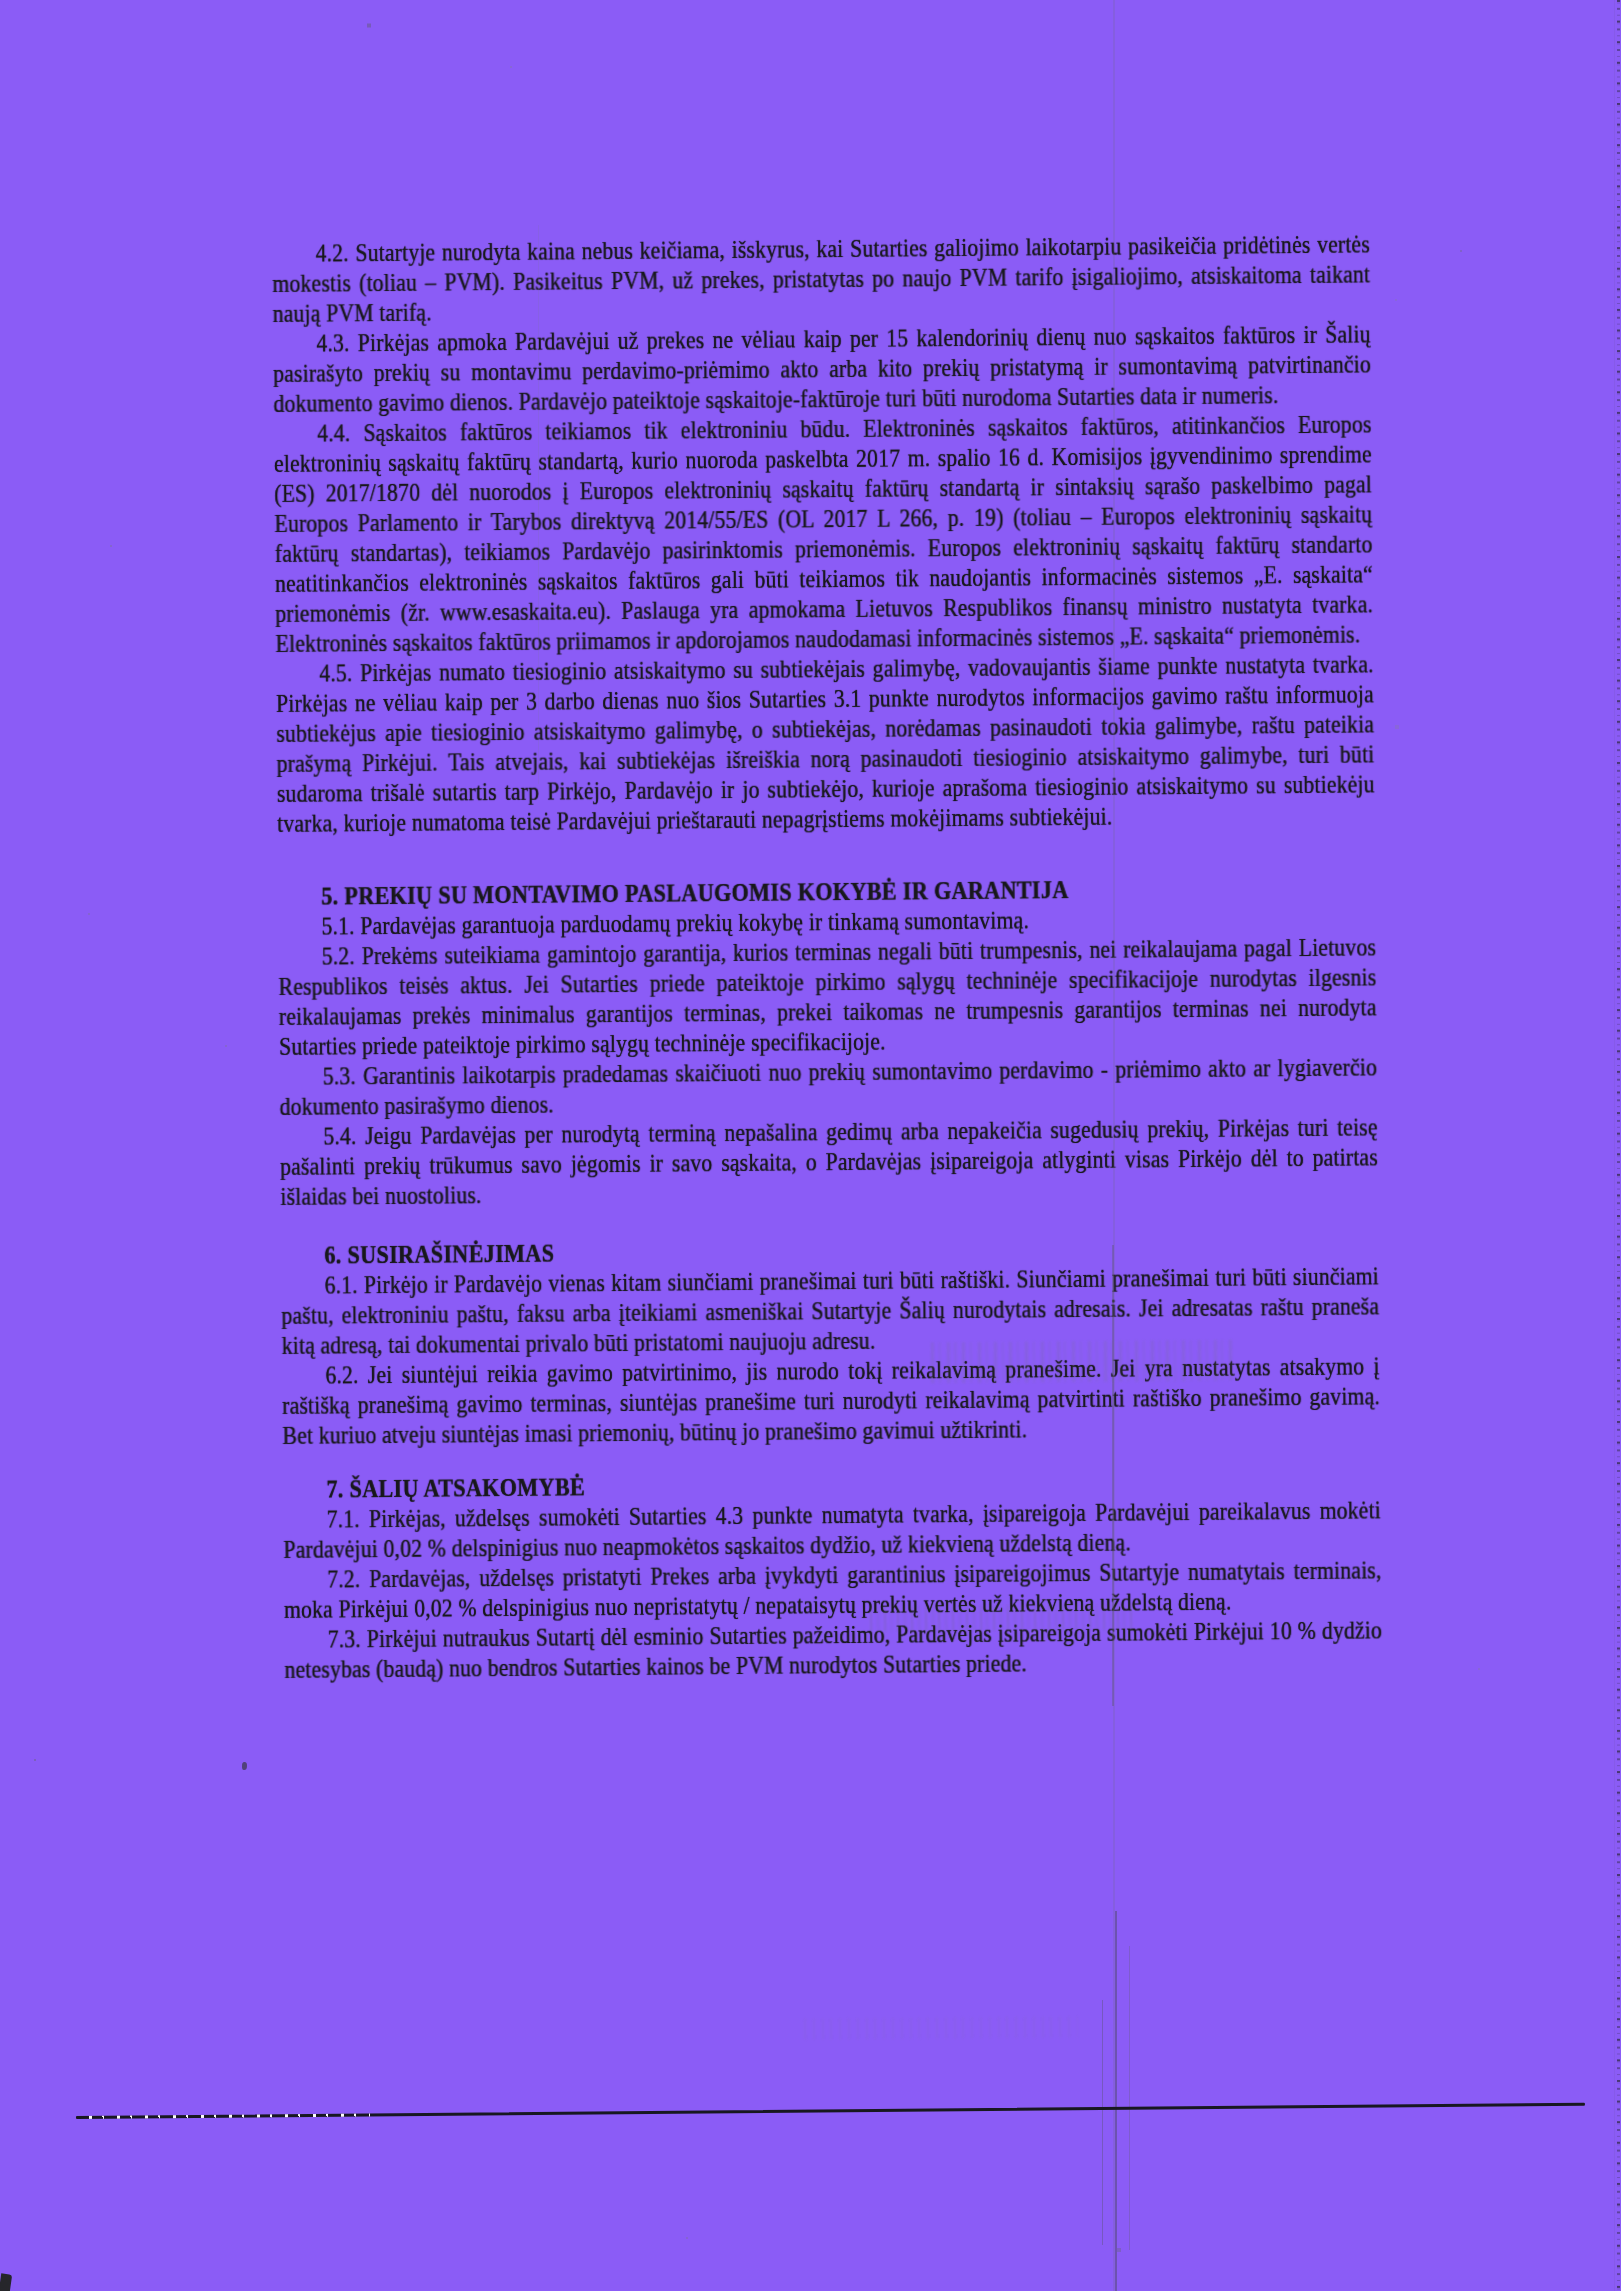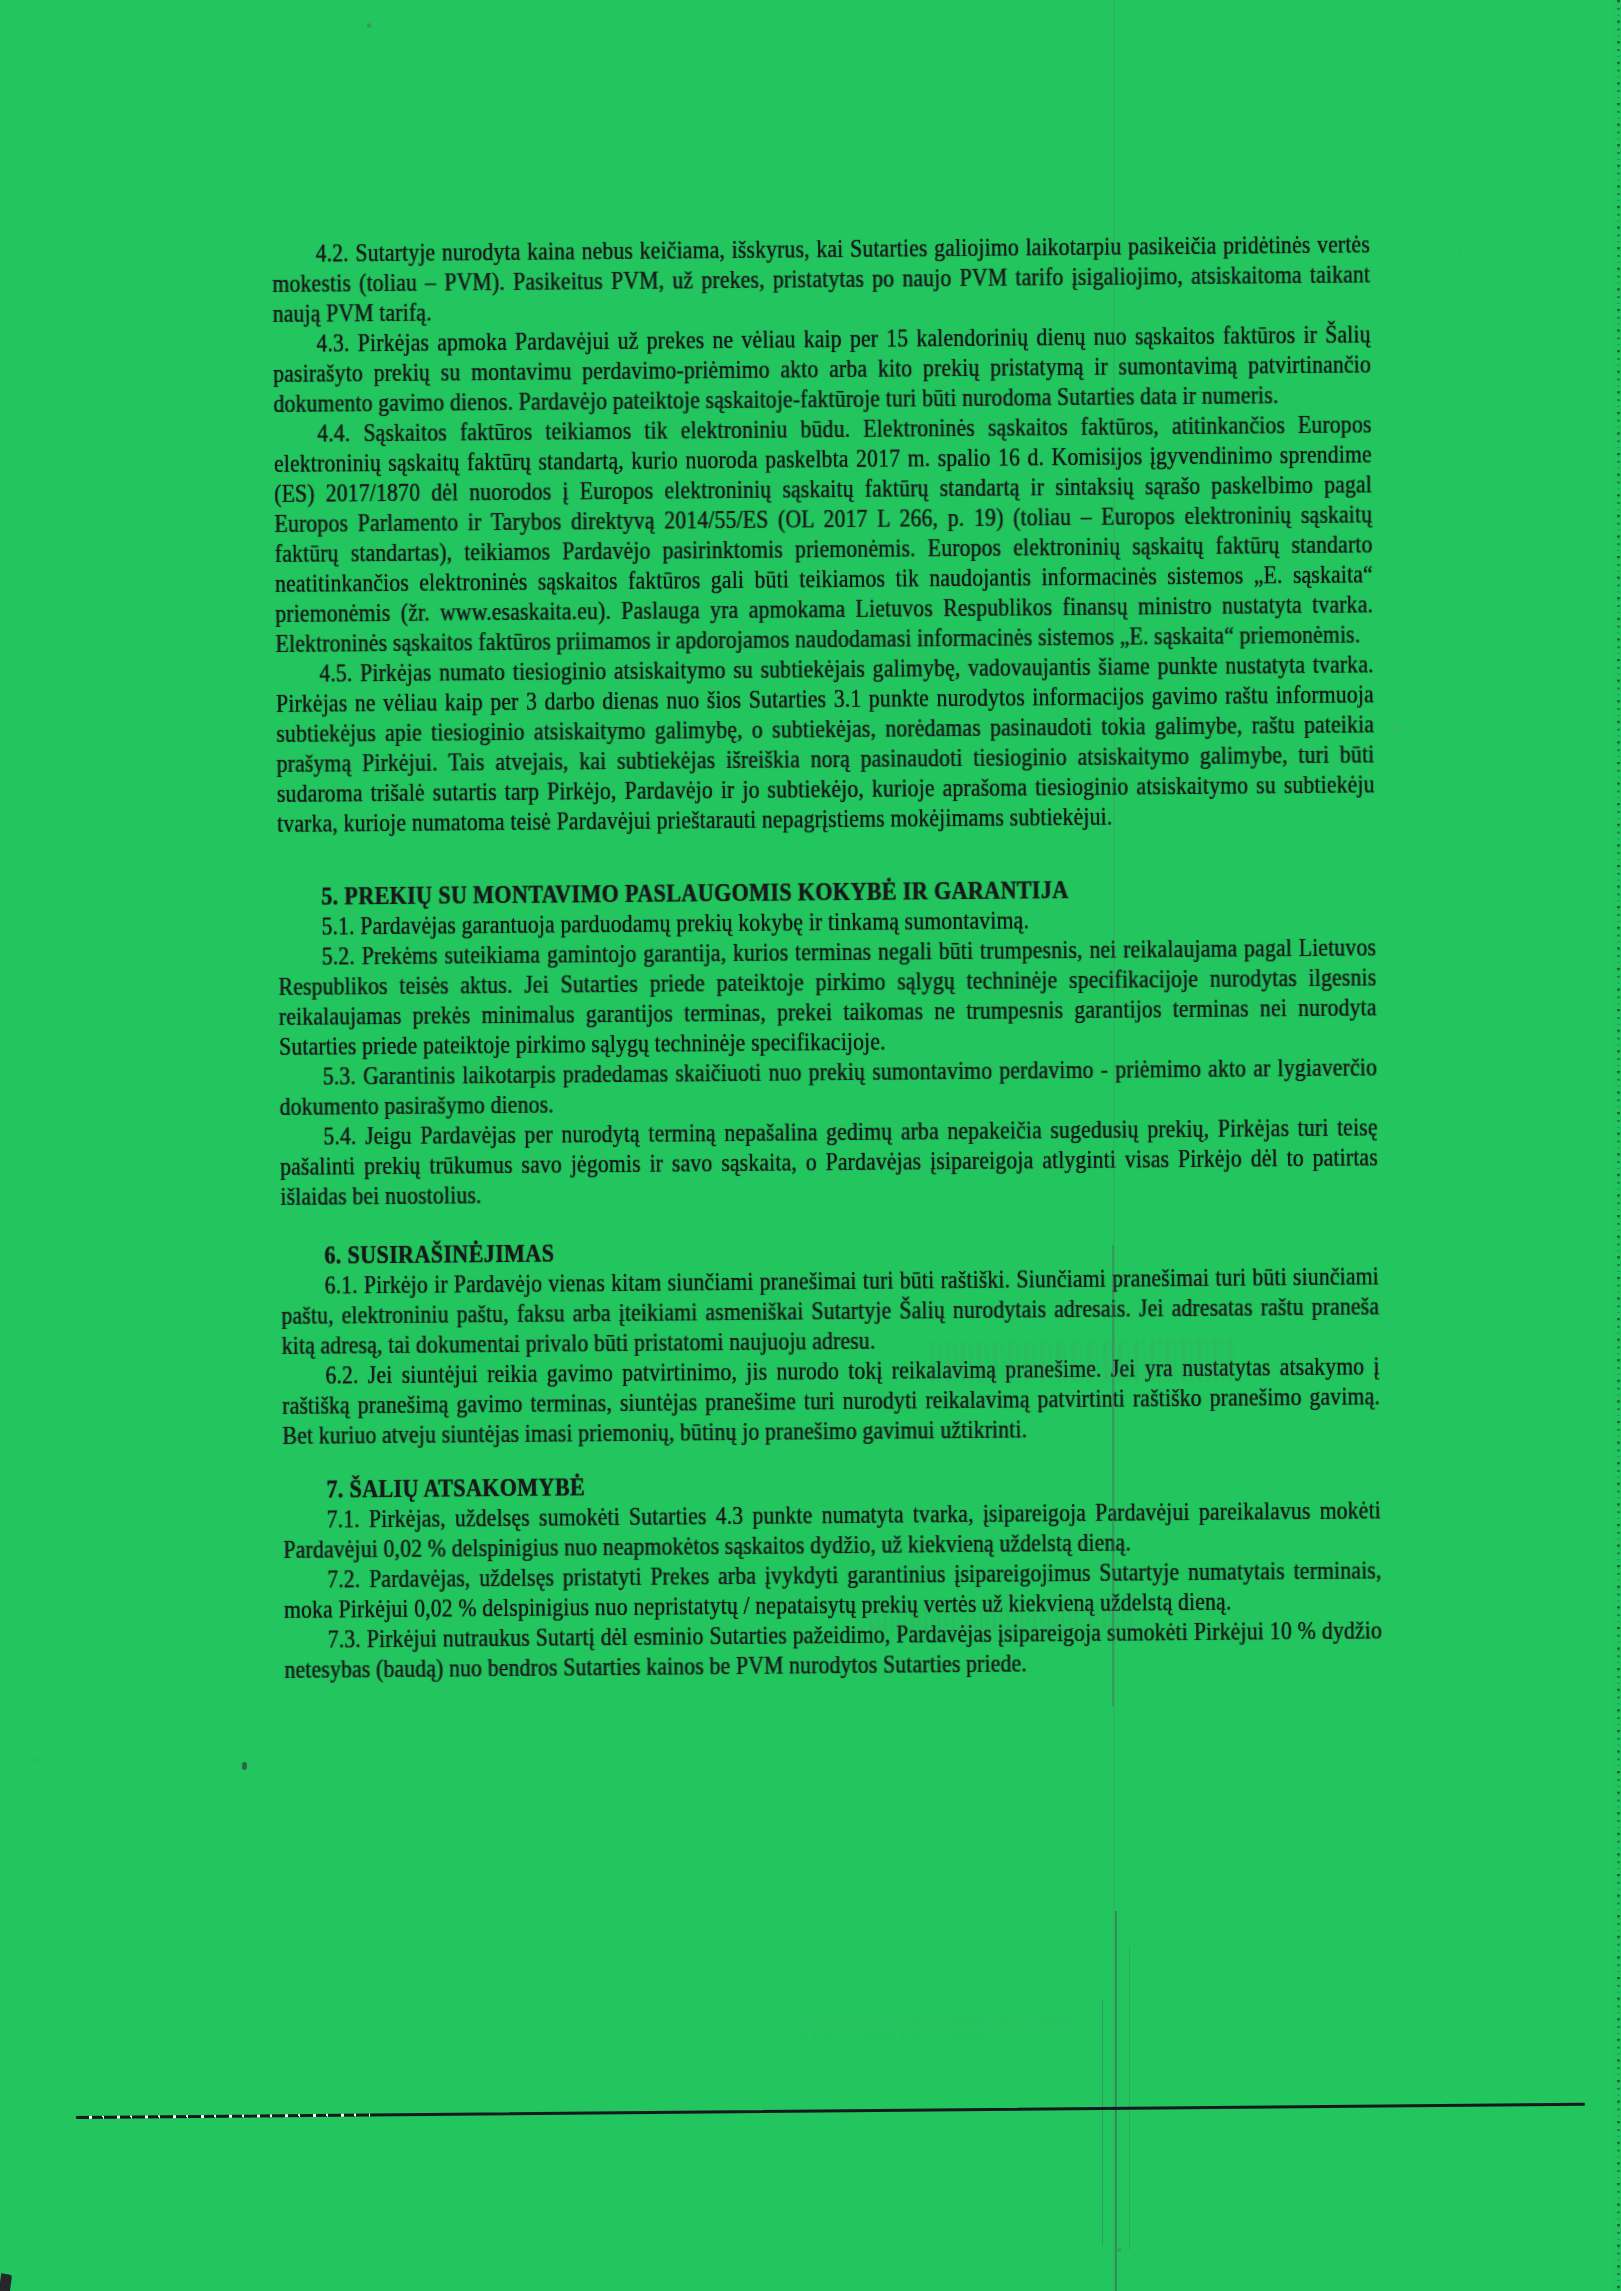--- a/index.html
+++ b/index.html
@@ -4,21 +4,21 @@
 <style>
   html,body{margin:0;padding:0;}
   body{
     width:1621px;height:2292px;
     background:#ffffff;
     font-family:"Liberation Serif","DejaVu Serif",serif;
     overflow:hidden;
   }
   .page{
     position:relative;width:1621px;height:2292px;
-    background:#22c55e;
+    background:#8b5cf6;
     overflow:hidden;
   }
   
   .text-block{
     position:absolute;left:272px;top:239px;width:1290px;
     transform:rotate(-0.5deg) scaleX(0.851);
     transform-origin:0 0;
     font-size:25.5px;line-height:30px;
     color:#1d1d20;
     text-align:justify;

